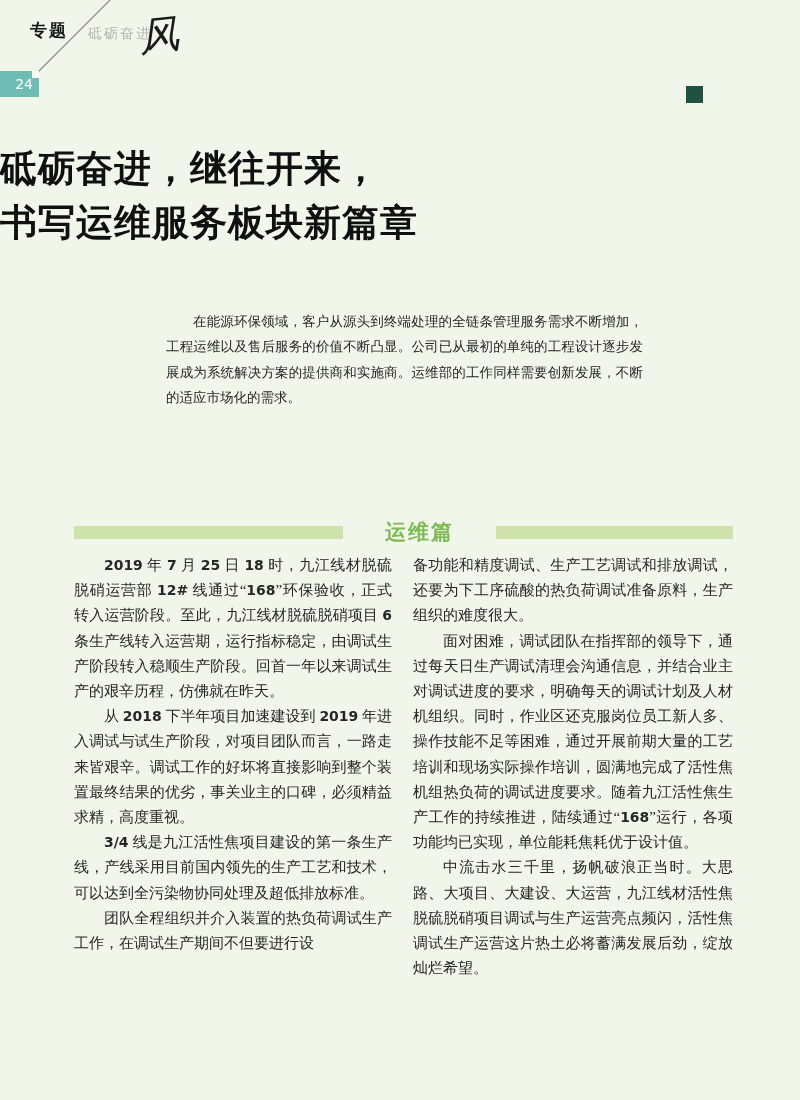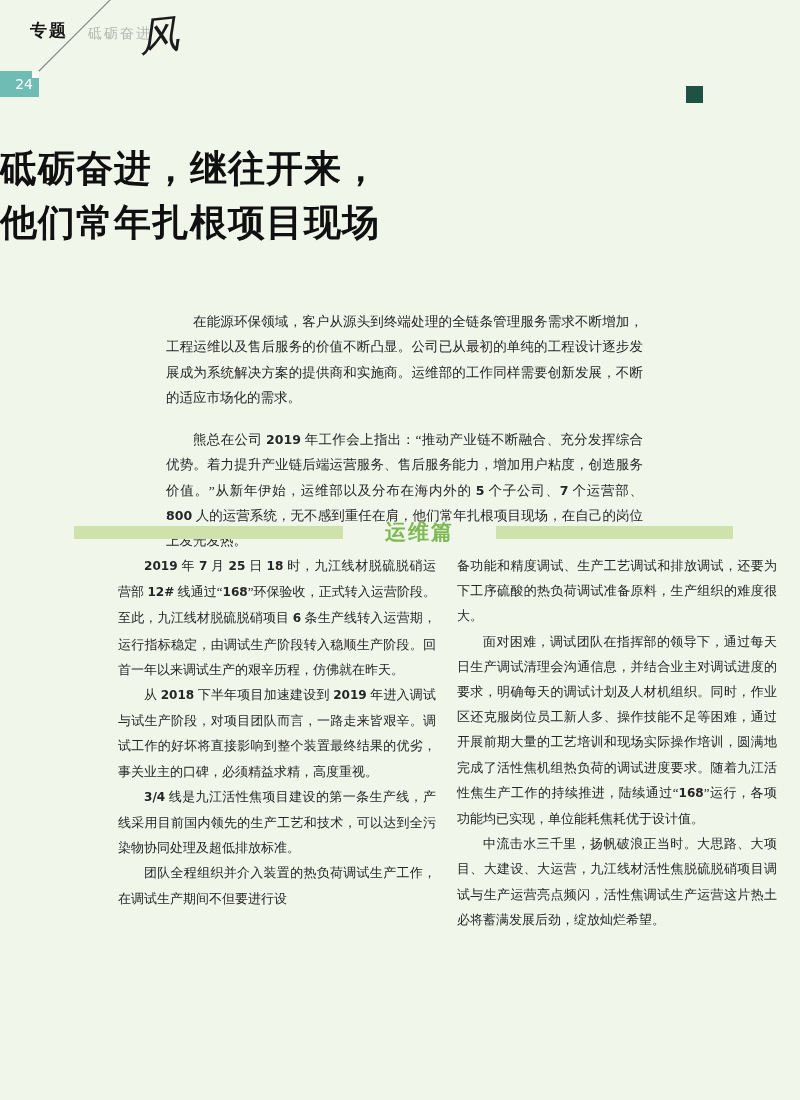--- a/index.html
+++ b/index.html
@@ -69,21 +69,21 @@
   .bar-left{width:269px;}
   .bar-right{flex:1;}
   .section-label{
     margin:0 42px;white-space:nowrap;
     font-size:21px;font-weight:bold;color:var(--green,#7eba54);
     letter-spacing:2px;
   }
   
   .column{
     position:absolute;top:553px;
-    font-size:13px;line-height:25.2px;text-align:justify;margin-left:44px;
+    font-size:15px;line-height:25.2px;text-align:justify;
   }
   .col-left{left:74px;width:318px;}
   .col-right{left:413px;width:320px;}
   .column p{margin:0;text-indent:2em;}
   .column p.no-indent{text-indent:0;}
   .num{
     font-family:"DejaVu Sans","Liberation Sans",sans-serif;
     font-weight:bold;font-size:0.93em;
   }
 </style>
@@ -104,26 +104,25 @@
 
   <div class="page-num-box">
     <span class="corner-dot"></span>
     <span class="num-text">24</span>
   </div>
 
   <div class="corner-accent"></div>
 
   <div class="title">
     <div>砥砺奋进，继往开来，</div>
-    <div>他们常年扎根项目现场</div>
+    <div>书写运维服务板块新篇章</div>
   </div>
 
   <div class="intro" id="intro">
       <p>在能源环保领域，客户从源头到终端处理的全链条管理服务需求不断增加，工程运维以及售后服务的价值不断凸显。公司已从最初的单纯的工程设计逐步发展成为系统解决方案的提供商和实施商。运维部的工作同样需要创新发展，不断的适应市场化的需求。</p>
-      <p>熊总在公司 <span class="num">2019</span> 年工作会上指出：“推动产业链不断融合、充分发挥综合优势。着力提升产业链后端运营服务、售后服务能力，增加用户粘度，创造服务价值。”从新年伊始，运维部以及分布在海内外的 <span class="num">5</span> 个子公司、<span class="num">7</span> 个运营部、<span class="num">800</span> 人的运营系统，无不感到重任在肩，他们常年扎根项目现场，在自己的岗位上发光发热。</p>
     </div>
 
   <div class="section-header">
     <div class="section-bar bar-left"></div>
     <div class="section-label">运维篇</div>
     <div class="section-bar bar-right"></div>
   </div>
 
   <div class="column col-left" id="col-left">
       <p><span class="num">2019</span> 年 <span class="num">7</span> 月 <span class="num">25</span> 日 <span class="num">18</span> 时，九江线材脱硫脱硝运营部 <span class="num">12#</span> 线通过“<span class="num">168</span>”环保验收，正式转入运营阶段。至此，九江线材脱硫脱硝项目 <span class="num">6</span> 条生产线转入运营期，运行指标稳定，由调试生产阶段转入稳顺生产阶段。回首一年以来调试生产的艰辛历程，仿佛就在昨天。</p>

